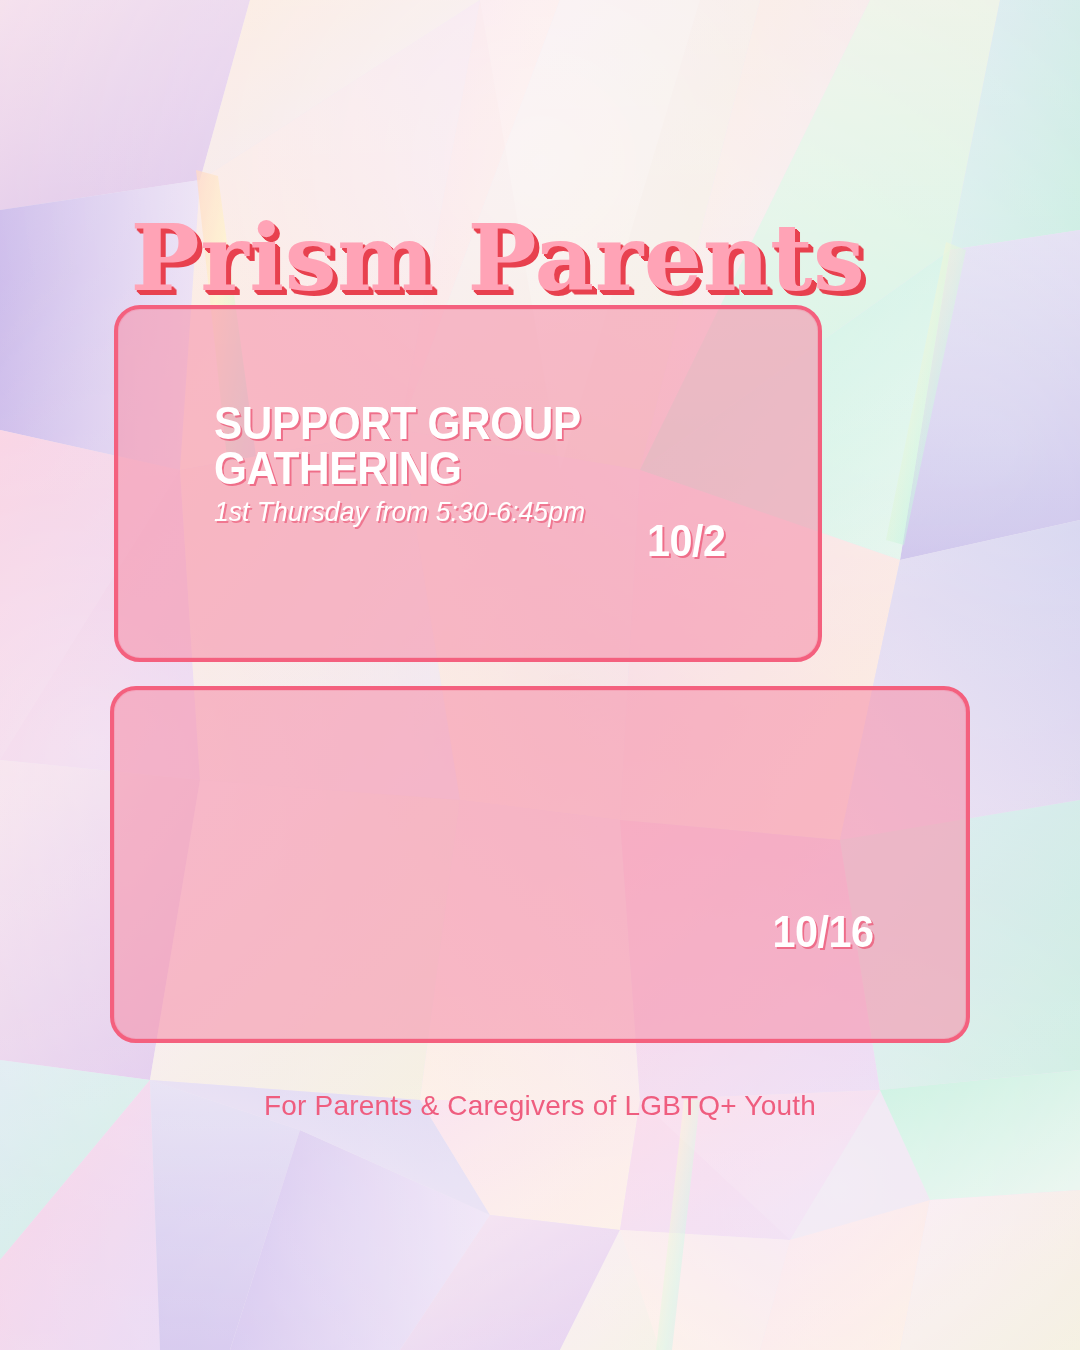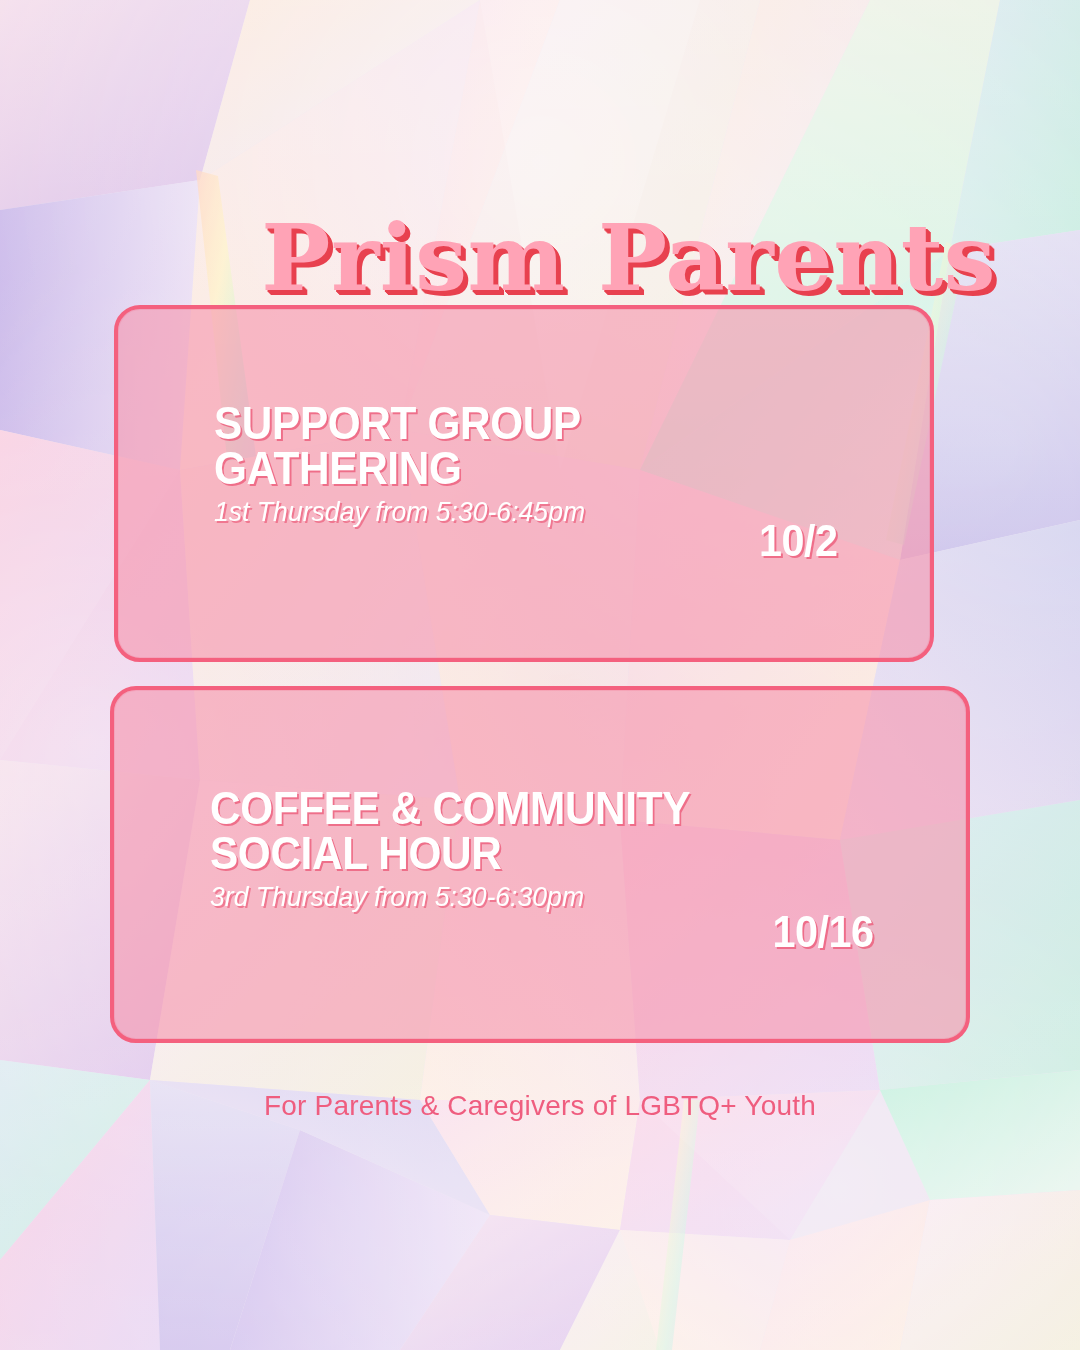--- a/index.html
+++ b/index.html
@@ -43,21 +43,21 @@
     pointer-events: none;
     background: linear-gradient(178deg, rgba(255,255,255,0.22) 0%, rgba(255,255,255,0.05) 38%, rgba(255,255,255,0.12) 72%, rgba(255,255,255,0.22) 100%);
   }
 
   
   #title {
     position: absolute;
     top: 150px;
     left: 0;
     width: 996px;
-    text-align: right;
+    text-align: center;
     font-family: "DejaVu Serif", "Liberation Serif", serif;
     font-weight: 700;
     font-size: 92px;
     letter-spacing: 0.5px;
     color: #FFA3B6;
     text-shadow:
        3px 3px 0 #E8414F,
        4px 4px 0 #E8414F,
        5px 5px 0 #E8414F,
        2px 2px 0 #E8414F;
@@ -70,21 +70,21 @@
     position: absolute;
     box-sizing: border-box;
     border: 4px solid #F4607E;
     border-radius: 26px;
     background: rgba(246,150,174,0.62);
     box-shadow: 0 0 0 1px rgba(244,96,126,0.18) inset;
   }
   #card-support {
     left: 114px;
     top: 305px;
-    width: 820px;
+    width: 708px;
     height: 357px;
   }
   #card-coffee {
     left: 110px;
     top: 686px;
     width: 860px;
     height: 357px;
   }
 
   .card-body {
@@ -276,23 +276,18 @@
   <section class="card" id="card-support">
     <div class="card-body">
       <h2 class="headline">SUPPORT GROUP
 GATHERING</h2>
       <p class="subline">1st Thursday from 5:30-6:45pm</p>
     </div>
     <span class="date-badge" id="date-support">10/2</span>
   </section>
 
   <section class="card" id="card-coffee">
-    <div class="card-body">
-      <h2 class="headline">COFFEE &amp; COMMUNITY
-SOCIAL HOUR</h2>
-      <p class="subline">3rd Thursday from 5:30-6:30pm</p>
-    </div>
     <span class="date-badge" id="date-coffee">10/16</span>
   </section>
 
   <p id="footer">For Parents &amp; Caregivers of LGBTQ+ Youth</p>
 
 </div>
 
 </body></html>

